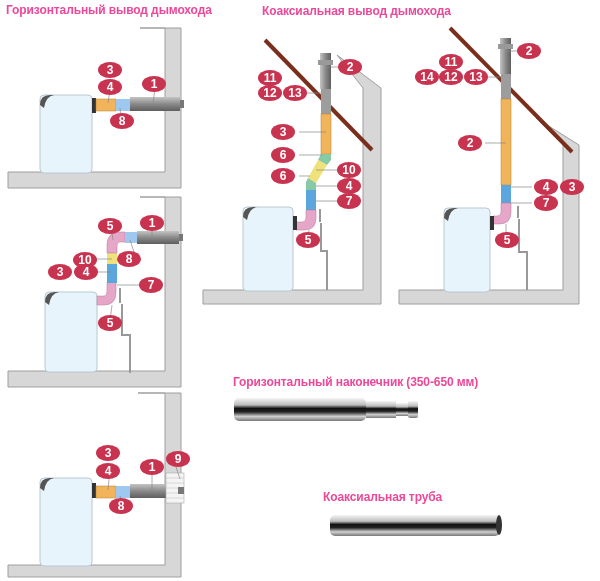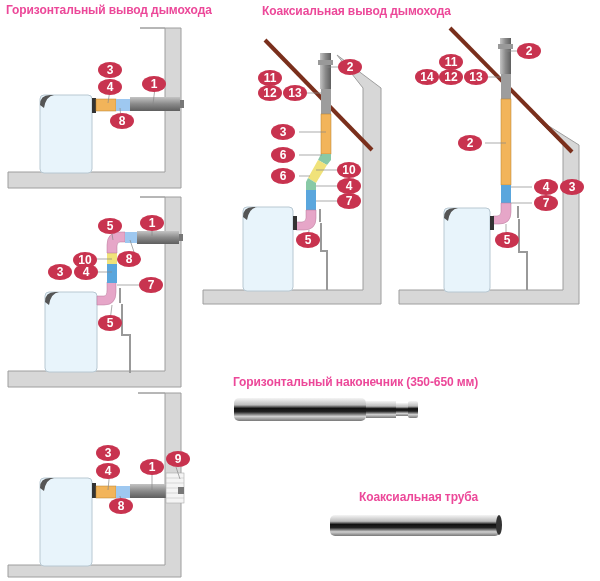--- a/index.html
+++ b/index.html
@@ -7,21 +7,21 @@
   .title { position:absolute; font-family:"Liberation Sans", sans-serif; font-weight:bold; font-size:12px; color:#ec4899; white-space:nowrap; letter-spacing:-0.1px; }
   svg { position:absolute; left:0; top:0; }
   .badge text { font-family:"Liberation Sans", sans-serif; font-weight:bold; font-size:12px; fill:#ffffff; text-anchor:middle; dominant-baseline:central; }
 </style>
 </head>
 <body>
 
 <div class="title" style="left:6px;top:3px;">Горизонтальный вывод дымохода</div>
 <div class="title" style="left:262px;top:4px;">Коаксиальная вывод дымохода</div>
 <div class="title" style="left:233px;top:375px;">Горизонтальный наконечник (350-650 мм)</div>
-<div class="title" style="left:323px;top:490px;margin-left:36px;">Коаксиальная труба</div>
+<div class="title" style="left:323px;top:490px;">Коаксиальная труба</div>
 
 <svg width="600" height="581" viewBox="0 0 600 581">
   <defs>
     <linearGradient id="gPipeGray" x1="0" y1="0" x2="0" y2="1">
       <stop offset="0" stop-color="#c4c4c4"></stop>
         <stop offset="0.5" stop-color="#8a8a8a"></stop>
         <stop offset="1" stop-color="#5e5e5e"></stop>
     </linearGradient>
     <linearGradient id="gPipeGrayV" x1="0" y1="0" x2="1" y2="0">
       <stop offset="0" stop-color="#c4c4c4"></stop>

